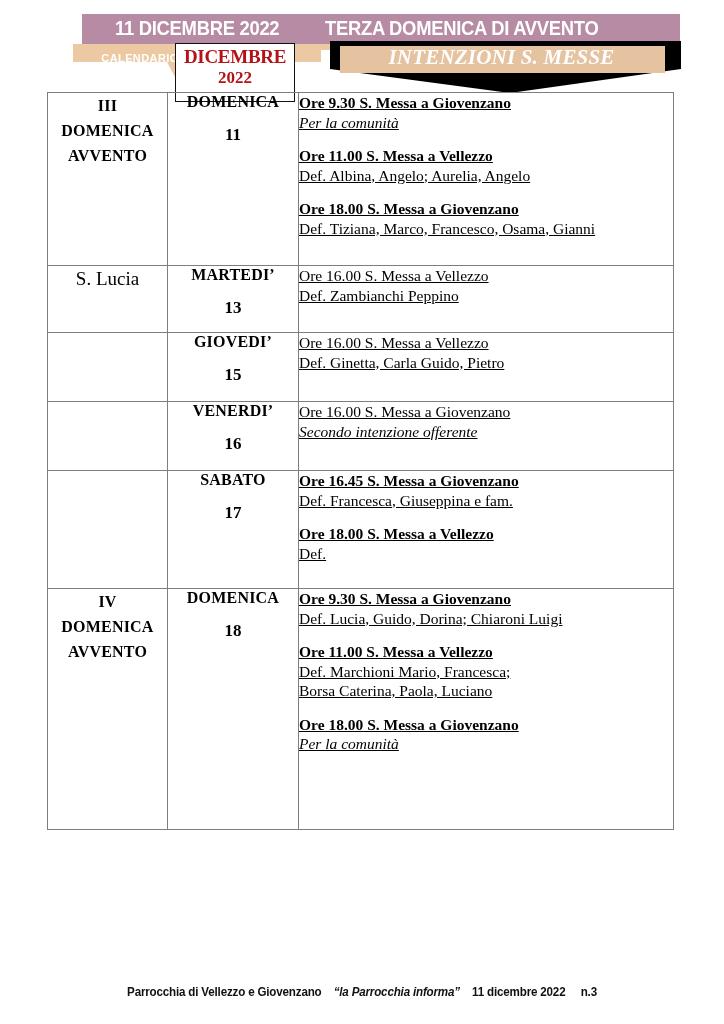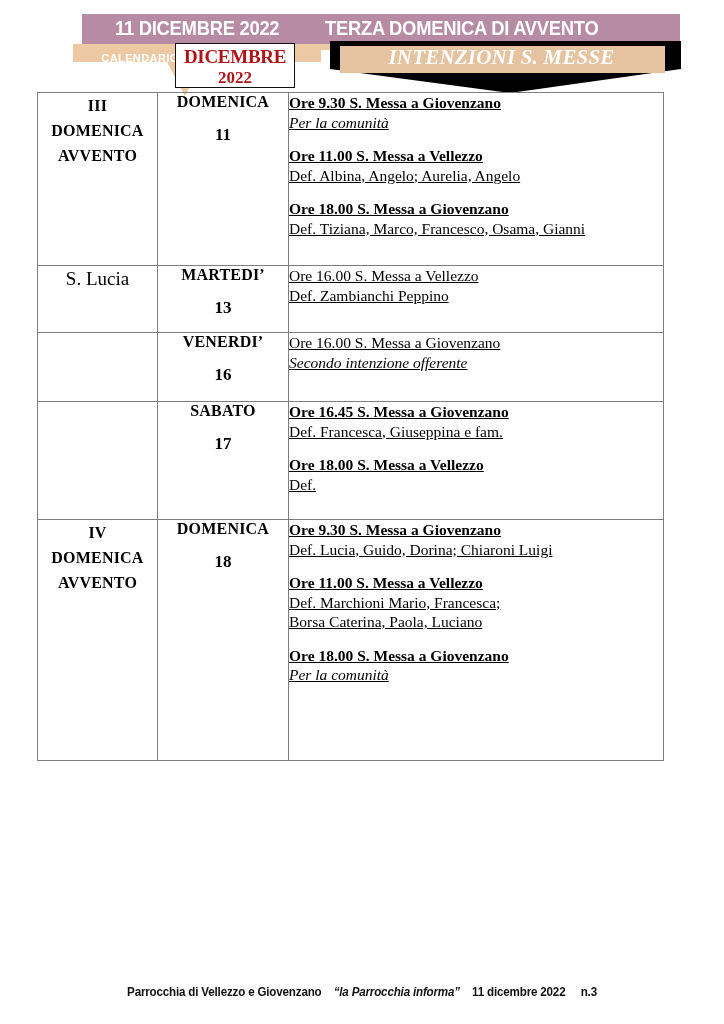--- a/index.html
+++ b/index.html
@@ -73,21 +73,21 @@
     letter-spacing: 0.4px;
     line-height: 20px;
   }
 
   
   #month-box {
     position: absolute;
     left: 175px;
     top: 43px;
     width: 120px;
-    height: 45px;
+    height: 59px;
     background: #ffffff;
     border: 1.5px solid #111111;
     box-sizing: border-box;
     text-align: center;
     color: #b31217;
     font-family: "Liberation Serif", serif;
     font-weight: bold;
   }
   #month-box .m-name { font-size: 19px; line-height: 23px; margin-top: 1px; letter-spacing: -0.3px;}
   #month-box .m-year { font-size: 17px; line-height: 19px; }
@@ -113,21 +113,21 @@
     font-weight: bold;
     font-size: 21px;
     line-height: 27px;
     letter-spacing: 0.2px;
     white-space: nowrap;
   }
 
   
   #mass-table {
     position: absolute;
-    left: 37px;
+    left: 47px;
     top: 92px;
     width: 626px;
     border-collapse: collapse;
     table-layout: fixed;
   }
   #mass-table td {
     border: 1.2px solid #7d7d7d;
     vertical-align: top;
     padding: 0;
   }
@@ -261,20 +261,35 @@
             <div class="mass-title" style="font-weight: normal;">Ore 16.00 S. Messa a Vellezzo</div>
             <div class="mass-sub">Def. Zambianchi Peppino</div>
           </div>
         </td>
       </tr>
       <tr style="height: 69px;">
         <td class="season-cell">
           <div></div>
         </td>
         <td class="day-cell">
+          <span class="dname">GIOVEDI’</span>
+          <span class="dnum">15</span>
+        </td>
+        <td class="mass-cell">
+          <div class="mass-block">
+            <div class="mass-title" style="font-weight: normal;">Ore 16.00 S. Messa a Vellezzo</div>
+            <div class="mass-sub">Def. Ginetta, Carla Guido, Pietro</div>
+          </div>
+        </td>
+      </tr>
+      <tr style="height: 69px;">
+        <td class="season-cell">
+          <div></div>
+        </td>
+        <td class="day-cell">
           <span class="dname">VENERDI’</span>
           <span class="dnum">16</span>
         </td>
         <td class="mass-cell">
           <div class="mass-block">
             <div class="mass-title" style="font-weight: normal;">Ore 16.00 S. Messa a Giovenzano</div>
             <div class="mass-sub ital">Secondo intenzione offerente</div>
           </div>
         </td>
       </tr>

